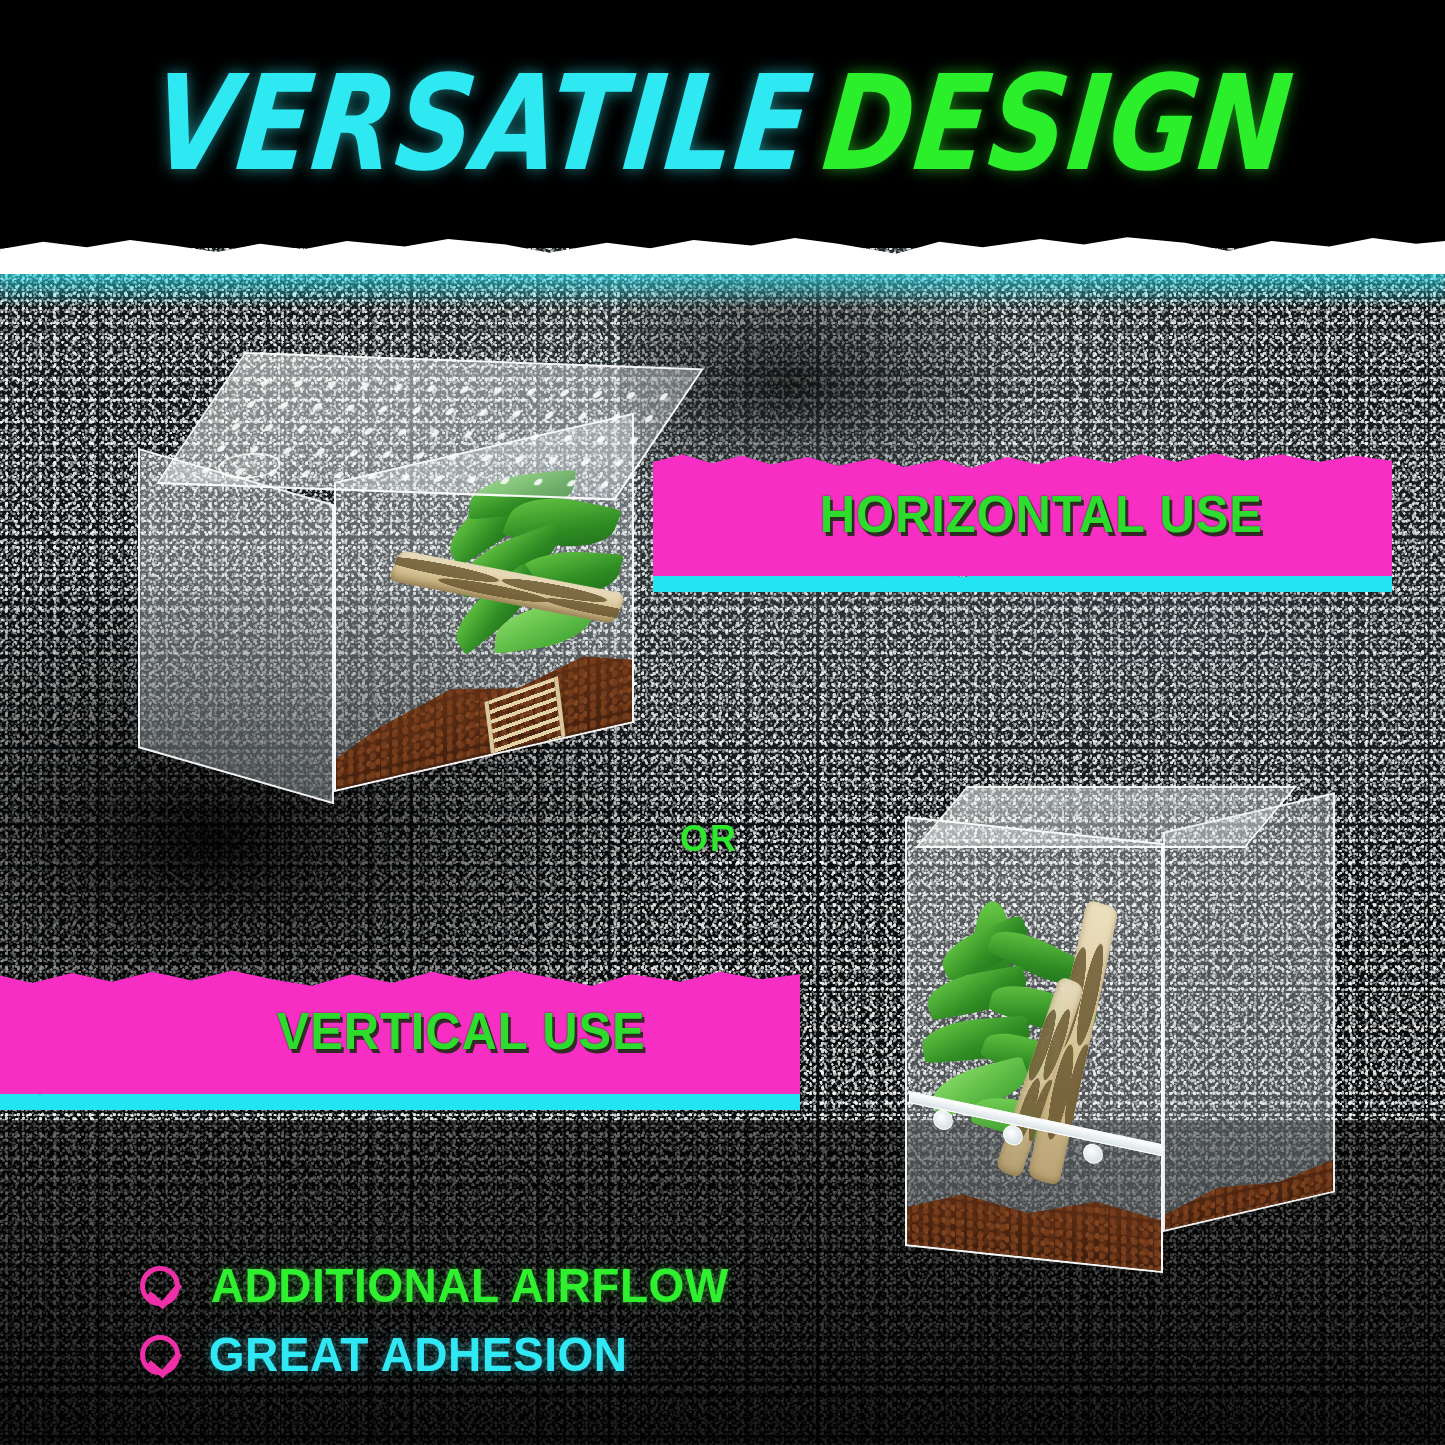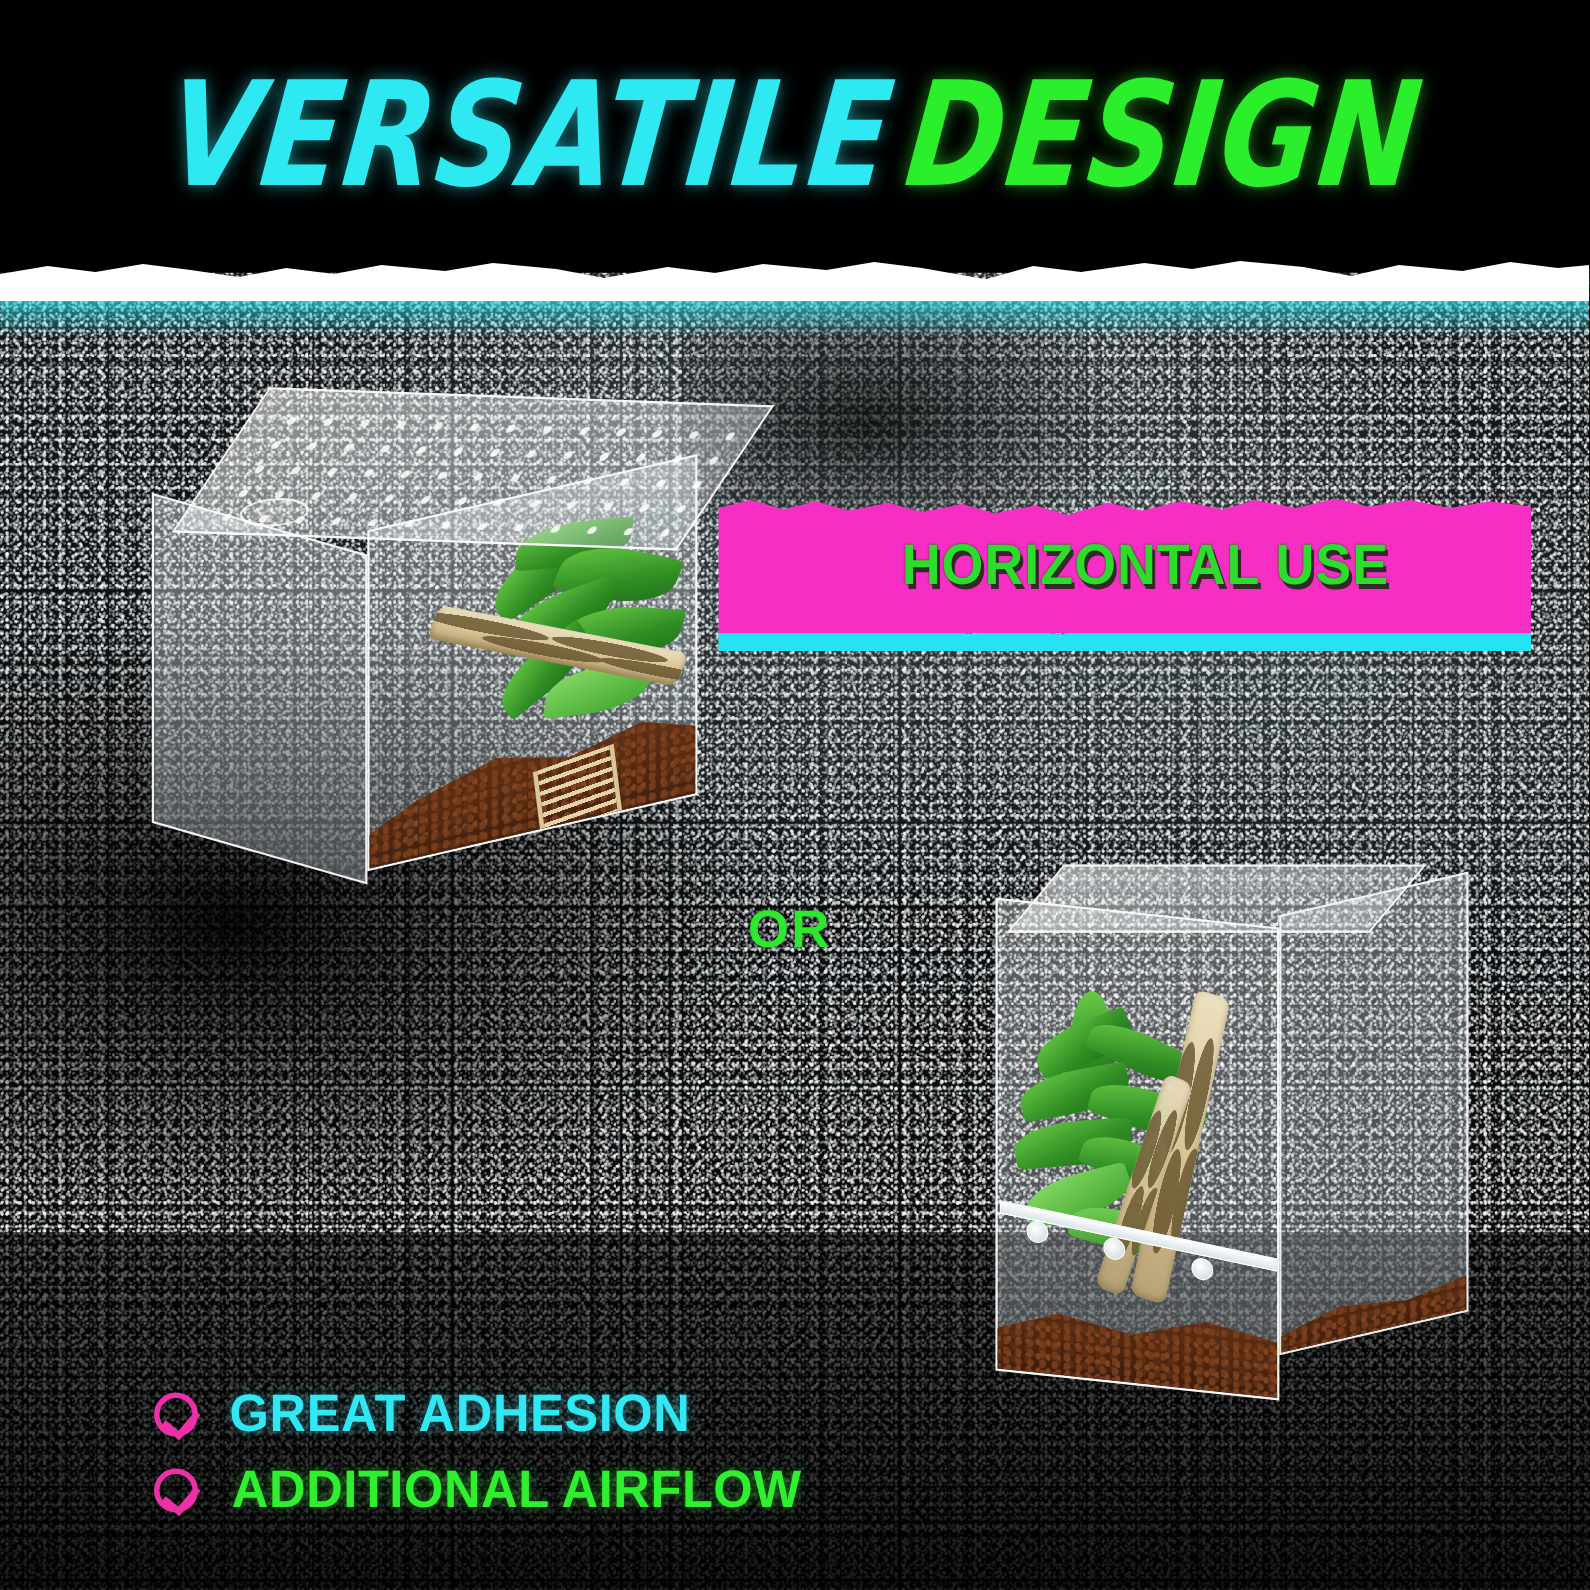--- a/index.html
+++ b/index.html
@@ -134,21 +134,21 @@
     text-shadow: 3px 4px 0 rgba(20,40,12,.85), 0 0 2px rgba(0,60,0,.9);
     transform:scaleX(.94);
   }
   #banner-horizontal .banner-label { justify-content:center; padding-left:40px; }
   #banner-vertical .banner-label { justify-content:center; padding-left:130px; }
 
   
   .or-text {
     position:absolute; left:680px; top:818px; z-index:9;
     font-family:"Liberation Sans", sans-serif;
-    font-weight:700; font-size:48px; color:#2ee82e; letter-spacing:2px;
+    font-weight:700; font-size:36px; color:#2ee82e; letter-spacing:2px;
     text-shadow:0 0 6px rgba(0,0,0,.9);
   }
 
   
   .terrarium { position:absolute; z-index:7; }
   .substrate {
     background:
       radial-gradient(circle at 22% 40%, rgba(120,62,28,.9) 0 3px, rgba(0,0,0,0) 4px),
       radial-gradient(circle at 58% 65%, rgba(92,46,20,.9) 0 3px, rgba(0,0,0,0) 4px),
       radial-gradient(circle at 80% 30%, rgba(138,74,34,.85) 0 2.5px, rgba(0,0,0,0) 3.5px),
@@ -387,25 +387,30 @@
       <div id="tv-rail"></div>
       <div class="suction" style="left:26px;top:288px;"></div>
       <div class="suction" style="left:96px;top:296px;"></div>
       <div class="suction" style="left:176px;top:306px;"></div>
     </div>
     <div id="tv-top">
       <div id="tv-top-vent"></div>
     </div>
   </div>
 
+  <div class="banner" id="banner-vertical">
+    <div class="cyan-edge"></div>
+    <div class="pink"></div>
+    <div class="banner-label">VERTICAL USE</div>
+  </div>
 
   <div class="features">
     <div class="feature-row">
       <div class="check-icon"></div>
-      <div class="feature-label f-cyan">GREAT ADHESION</div>
+      <div class="feature-label f-green">ADDITIONAL AIRFLOW</div>
     </div>
     <div class="feature-row">
       <div class="check-icon"></div>
-      <div class="feature-label f-green">ADDITIONAL AIRFLOW</div>
+      <div class="feature-label f-cyan">GREAT ADHESION</div>
     </div>
   </div>
 
 </div>
 
 </body></html>

